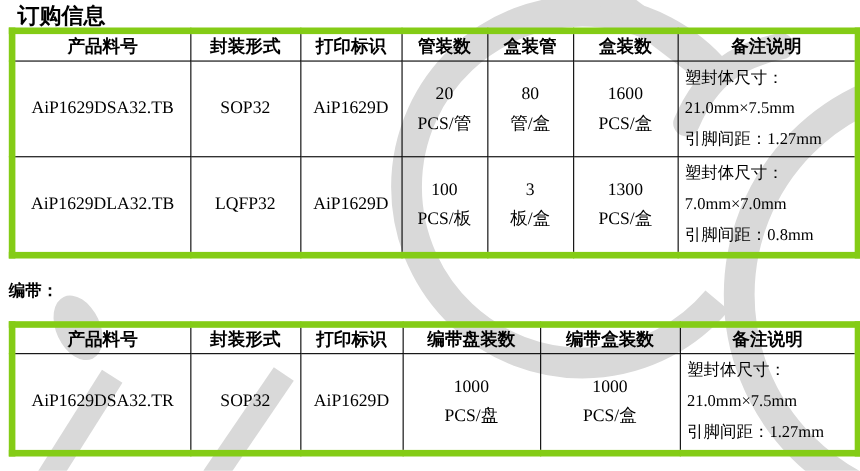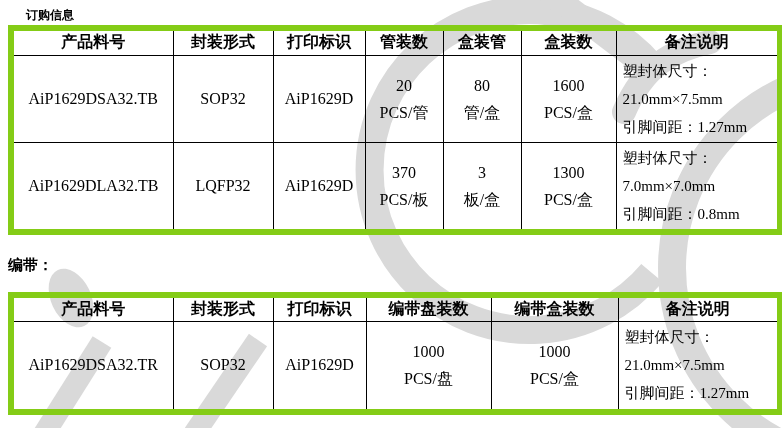--- a/index.html
+++ b/index.html
@@ -16,24 +16,24 @@
     top: 0; left: 0;
     z-index: 0;
     pointer-events: none;
   }
   .content {
     position: relative;
     z-index: 1;
     padding: 6px 4px 0 8px;
   }
   .doc-title {
-    font-size: 12px;
+    font-size: 20px;
     font-weight: bold;
     line-height: 19px;
-    margin-left: 18px;
+    margin-left: 8px;
   }
   .section-label {
     font-size: 15px;
     font-weight: bold;
     line-height: 18px;
     margin-top: 8px;
     margin-bottom: 7px;
   }
   .section-label.tape {
     margin-top: 21px;
@@ -128,21 +128,21 @@
         <div class="remark-line">塑封体尺寸：</div>
         <div class="remark-line">21.0mm×7.5mm</div>
         <div class="remark-line">引脚间距：1.27mm</div>
       </td>
     </tr>
     <tr class="data-row-b">
       <td>AiP1629DLA32.TB</td>
       <td>LQFP32</td>
       <td>AiP1629D</td>
       <td>
-        <div class="qty-line">370</div>
+        <div class="qty-line">100</div>
         <div class="qty-line">PCS/板</div>
       </td>
       <td>
         <div class="qty-line">3</div>
         <div class="qty-line">板/盒</div>
       </td>
       <td>
         <div class="qty-line">1300</div>
         <div class="qty-line">PCS/盒</div>
       </td>

